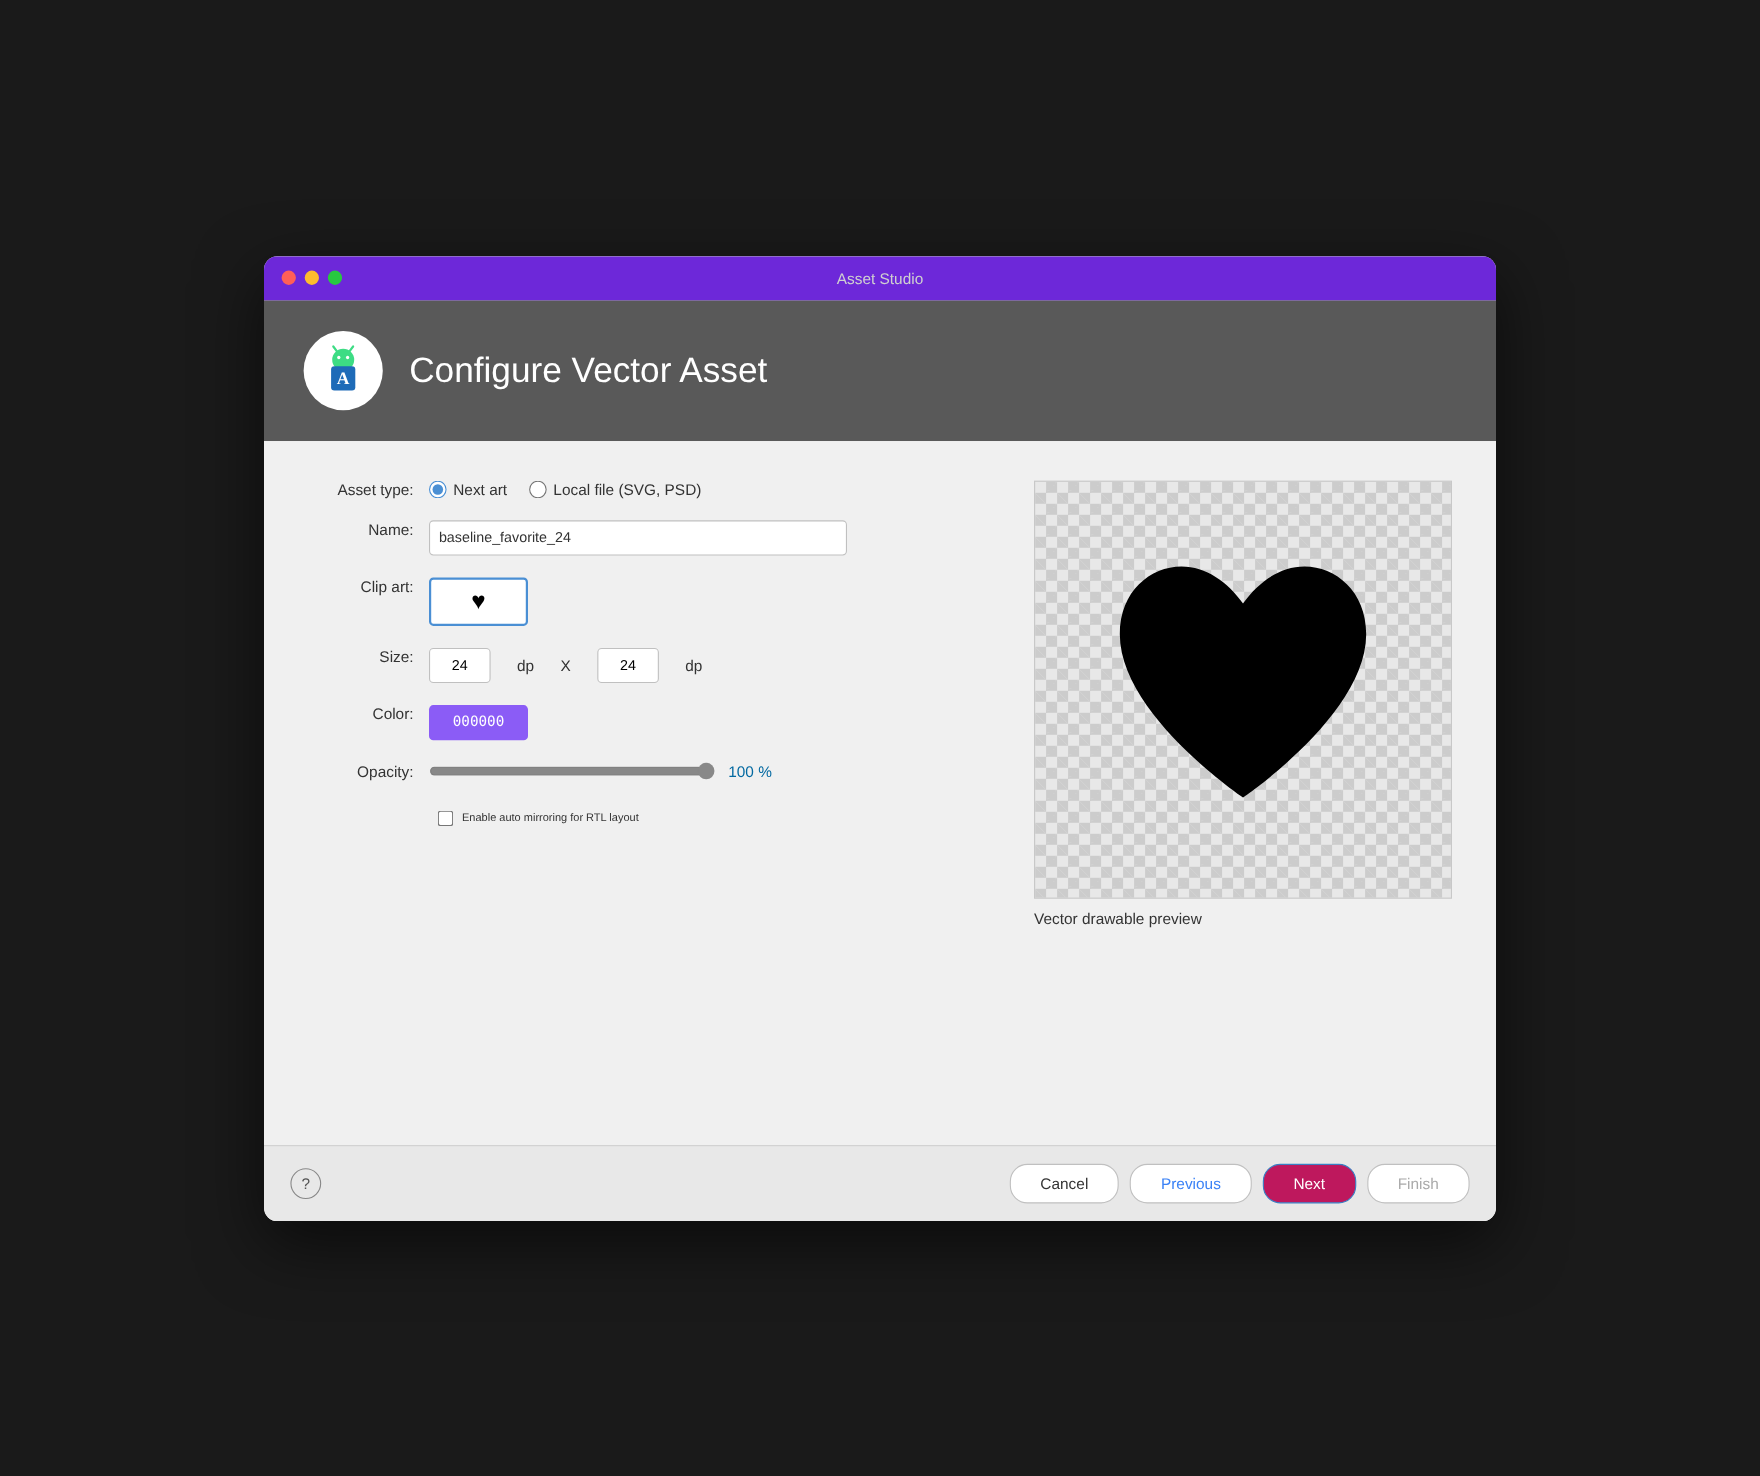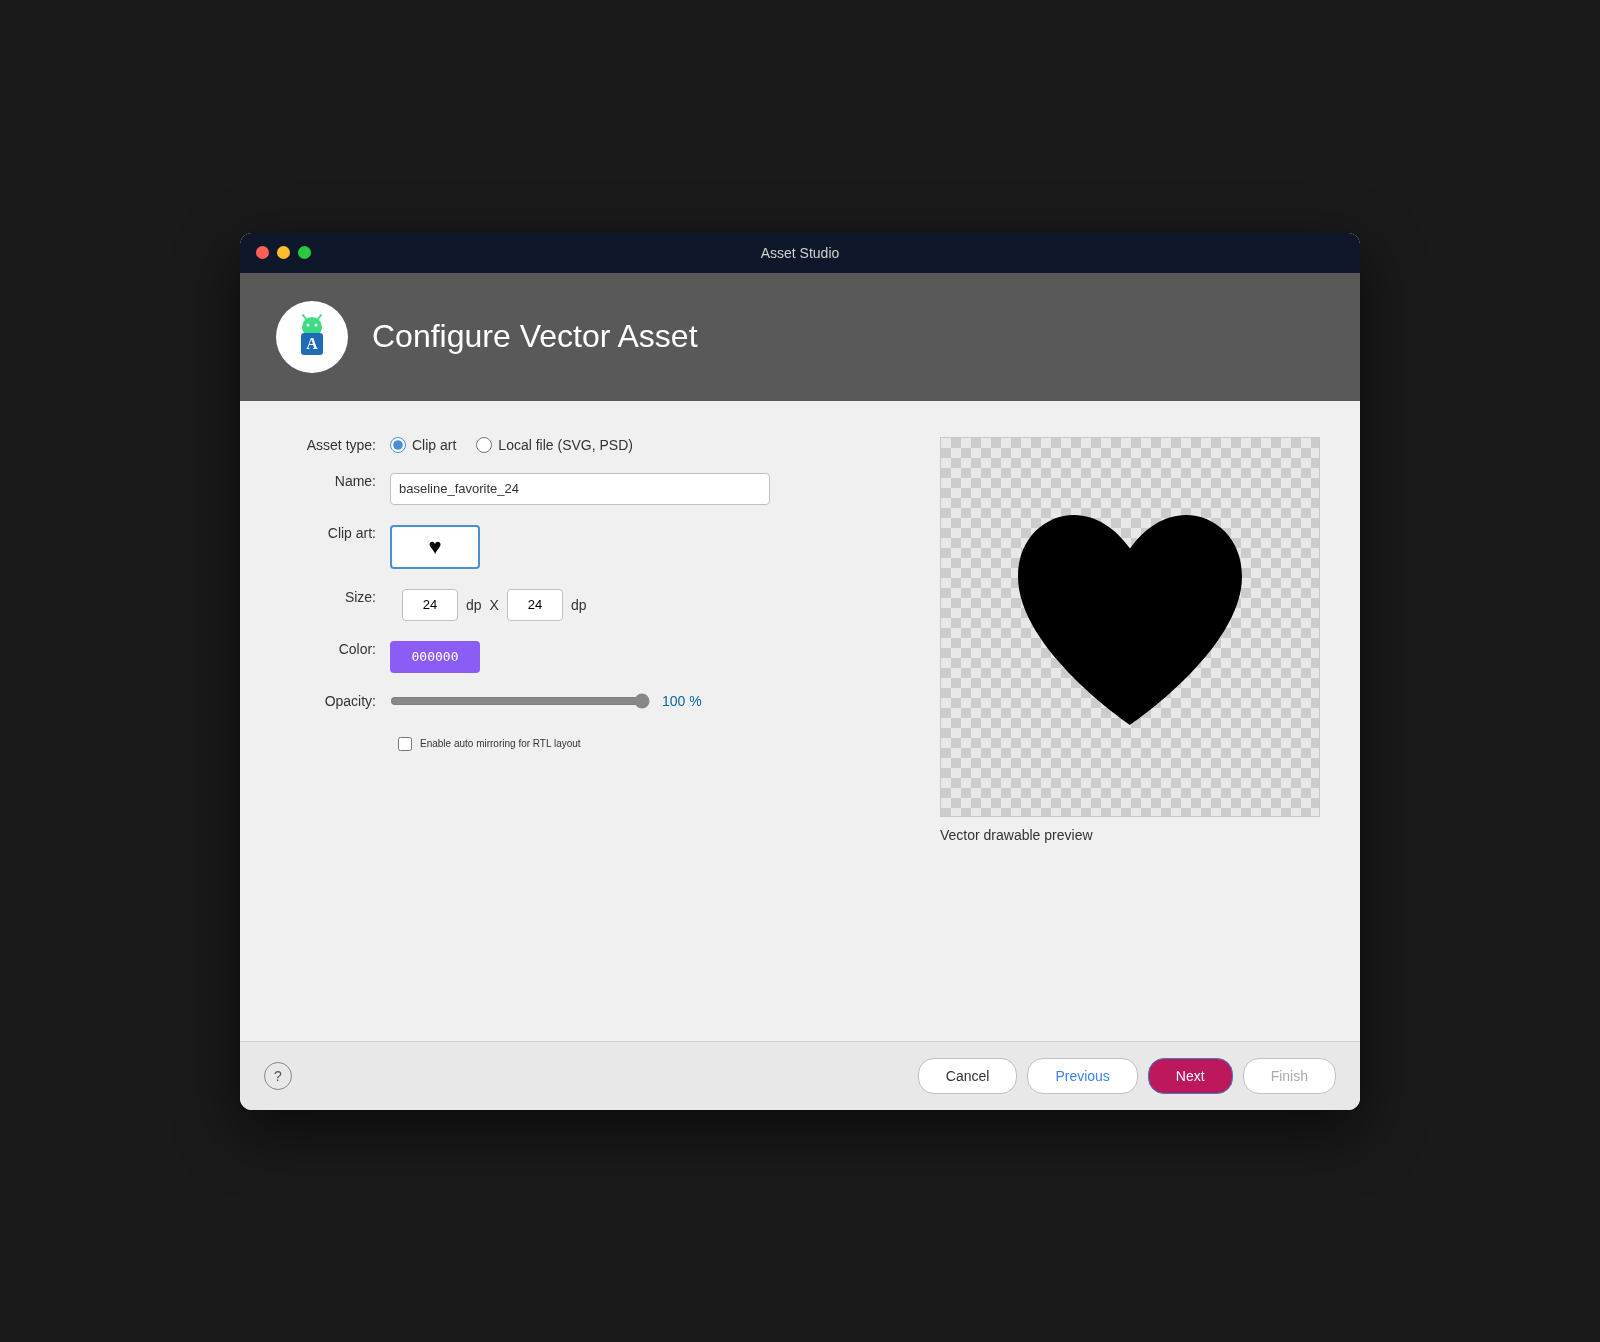--- a/index.html
+++ b/index.html
@@ -12,21 +12,21 @@
       font-family: -apple-system, BlinkMacSystemFont, "Helvetica Neue", Arial, sans-serif;
     }
     .window {
       width: 1120px;
       background: #f0f0f0;
       border-radius: 12px;
       box-shadow: 0 20px 60px rgba(0,0,0,0.6);
       overflow: hidden;
     }
     .title-bar {
-      background: #0f172a;
+      background: #6d28d9;
       height: 40px;
       display: flex;
       align-items: center;
       padding: 0 16px;
       position: relative;
     }
     .traffic-lights {
       display: flex;
       gap: 8px;
     }
@@ -132,22 +132,21 @@
       background: white;
       cursor: pointer;
       display: flex;
       align-items: center;
       justify-content: center;
       font-size: 22px;
     }
     .size-row {
       display: flex;
       align-items: center;
-      gap: 8px;
-      margin-left: 12px;
+      gap: 24px;
     }
     .size-input {
       width: 56px;
       height: 32px;
       border: 1px solid #c0c0c0;
       border-radius: 4px;
       padding: 0 8px;
       font-size: 13px;
       background: white;
       text-align: center;
@@ -324,21 +323,21 @@
   <div class="main-content">
     <div class="form-and-preview">
 
       <div class="form-section">
 
         <div class="form-row">
           <span class="form-label">Asset type:</span>
           <div class="radio-group">
             <label class="radio-option">
               <input type="radio" name="asset_type" class="radio-input" checked="" style="">
-              <span>Clip art</span>
+              <span>Next art</span>
             </label>
             <label class="radio-option">
               <input type="radio" name="asset_type" class="radio-input" style="">
               <span>Local file (SVG, PSD)</span>
             </label>
           </div>
         </div>
 
         <div class="form-row">
           <span class="form-label">Name:</span>

